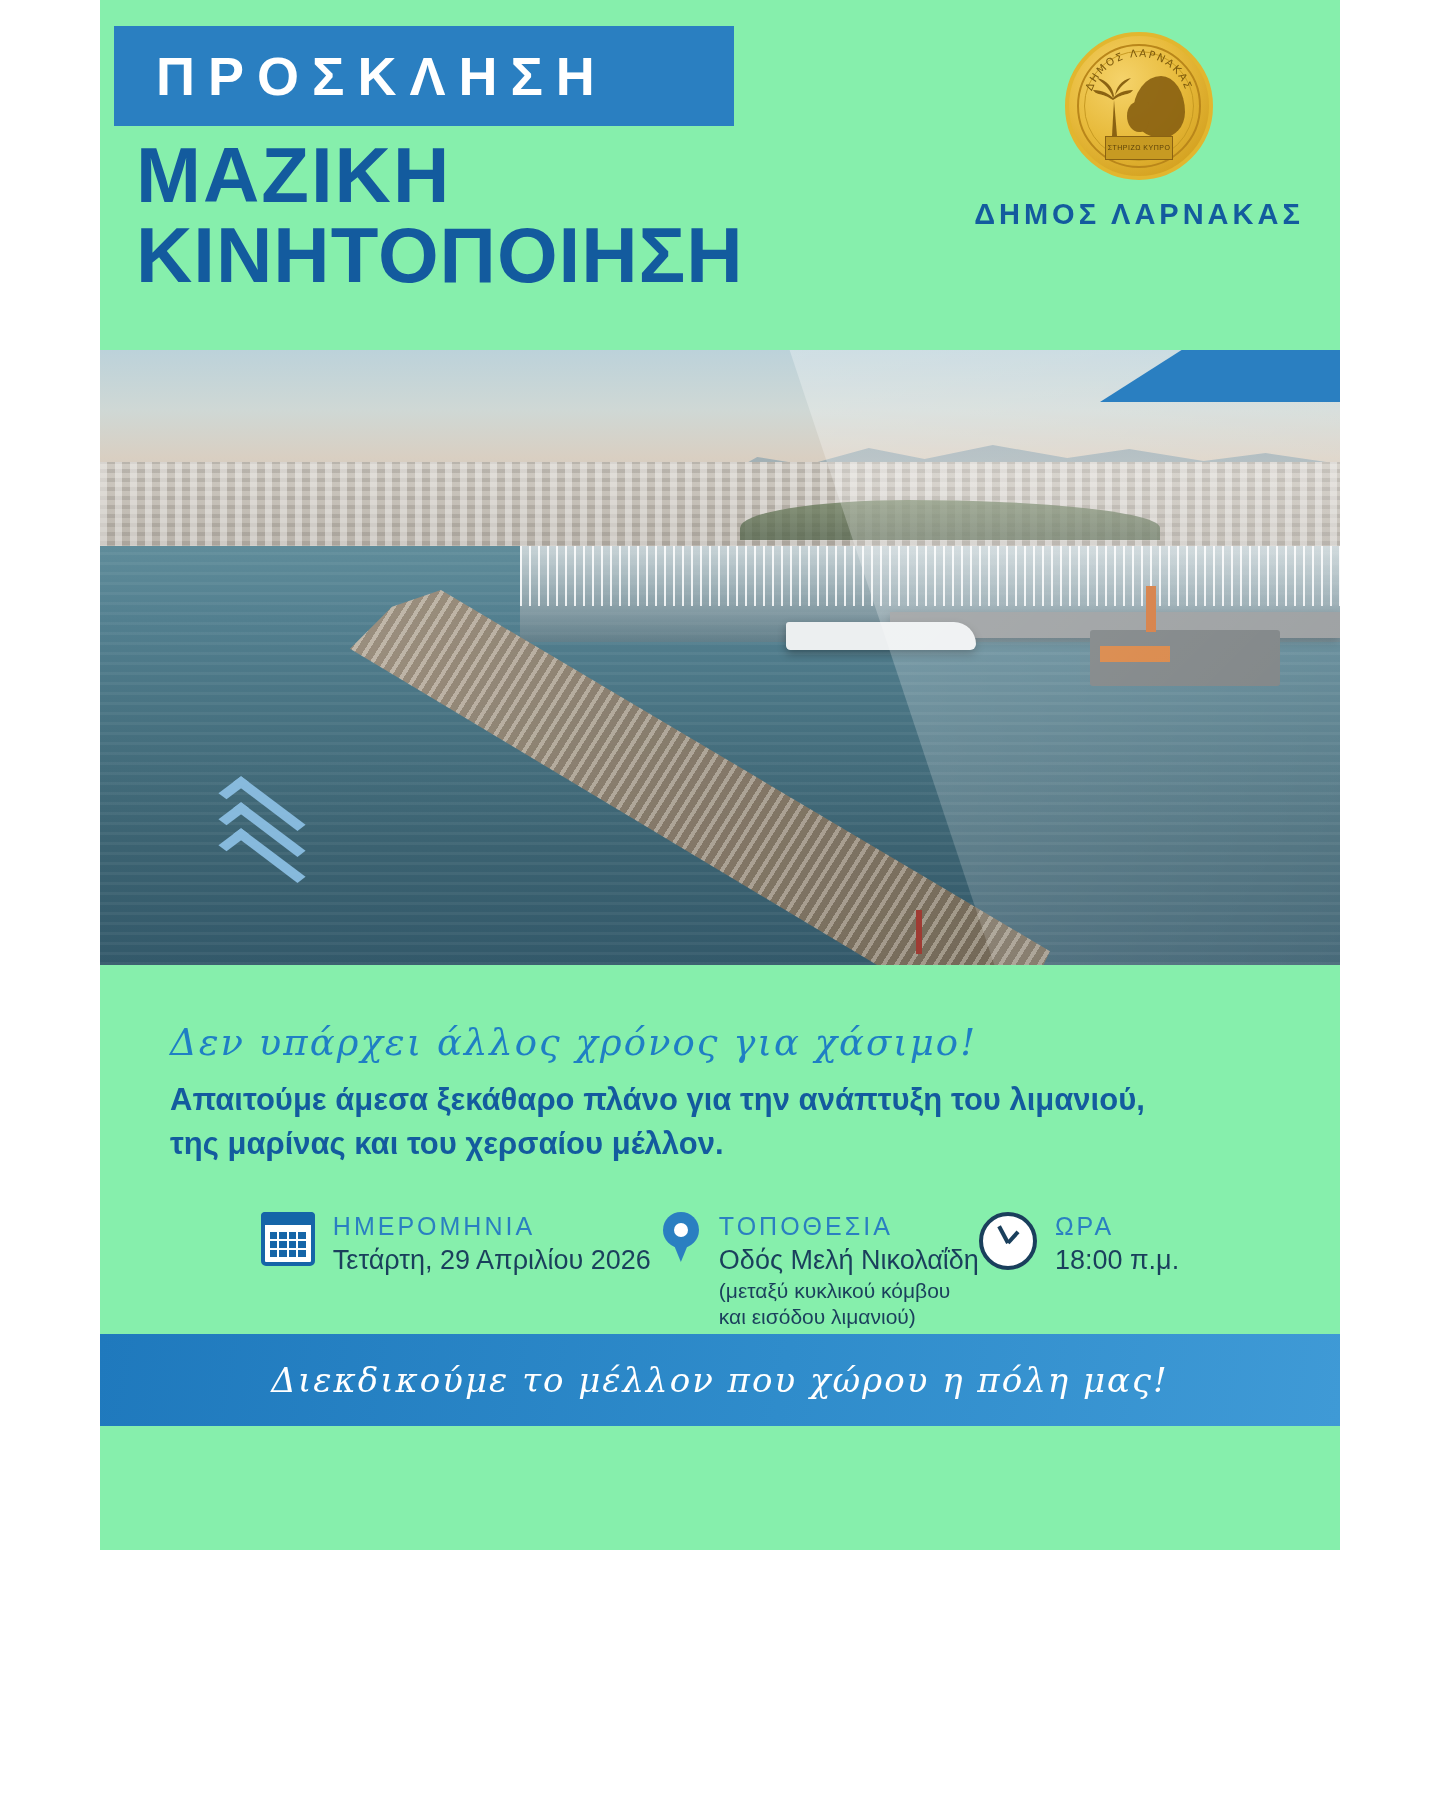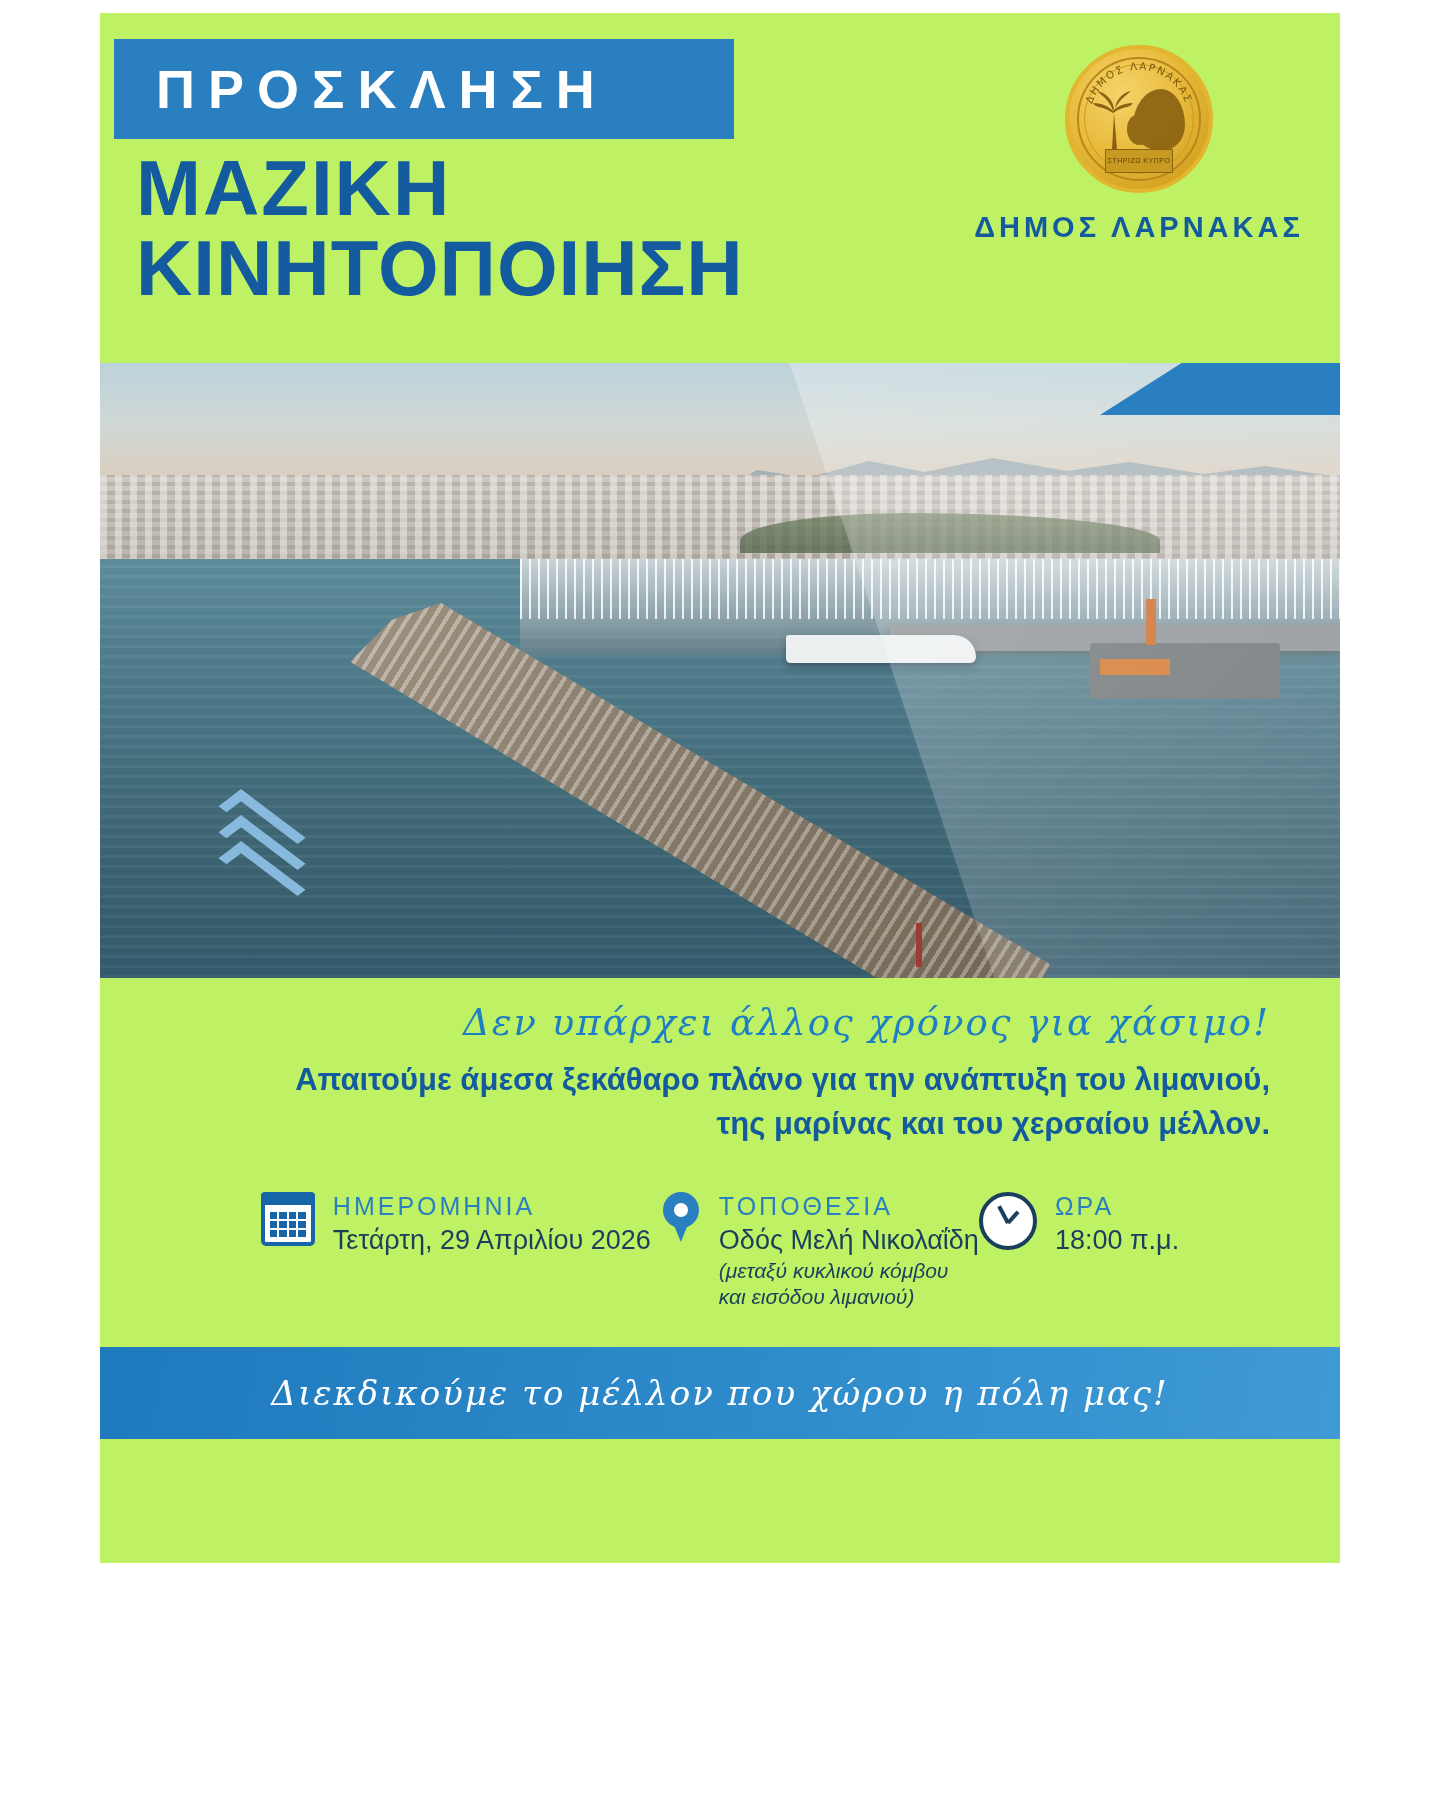--- a/index.html
+++ b/index.html
@@ -7,22 +7,22 @@
     padding: 0;
     background: #ffffff;
   }
   body {
     font-family: "Liberation Sans", sans-serif;
   }
   .poster {
     position: relative;
     width: 1240px;
     height: 1550px;
-    margin: 13px auto;
-    background: #bef264;
+    margin: 0 auto;
+    background: #86efac;
     overflow: hidden;
   }
 
   
   .header {
     position: relative;
     padding: 22px 0 0 0;
     height: 350px;
     box-sizing: border-box;
   }
@@ -292,22 +292,22 @@
     border-left: 10px solid #8fc3e8;
     transform: rotate(45deg) skew(-8deg, -8deg);
     opacity: .9;
   }
   .chevrons span:nth-child(1) { top: 0; }
   .chevrons span:nth-child(2) { top: 26px; }
   .chevrons span:nth-child(3) { top: 52px; }
 
   
   .message {
-    text-align: right;
-    padding: 23px 70px 0 70px;
+    text-align: left;
+    padding: 56px 70px 0 70px;
   }
   .script-line {
     color: #1f7fc4;
     font-family: "DejaVu Serif", serif;
     font-style: italic;
     font-size: 37px;
     letter-spacing: 2px;
     margin: 0 0 14px 0;
   }
   .demand {
@@ -337,21 +337,20 @@
     letter-spacing: 3px;
     margin-bottom: 4px;
   }
   .info-text .value {
     color: #1a3f5c;
     font-size: 27px;
   }
   .info-text .sub {
     color: #1a3f5c;
     font-size: 21px;
-    font-style: italic;
     line-height: 1.25;
     margin-top: 2px;
   }
 
   
   .ico { flex: 0 0 auto; }
   .cal {
     width: 54px; height: 54px;
     border: 4px solid #1565a8;
     border-radius: 5px;

